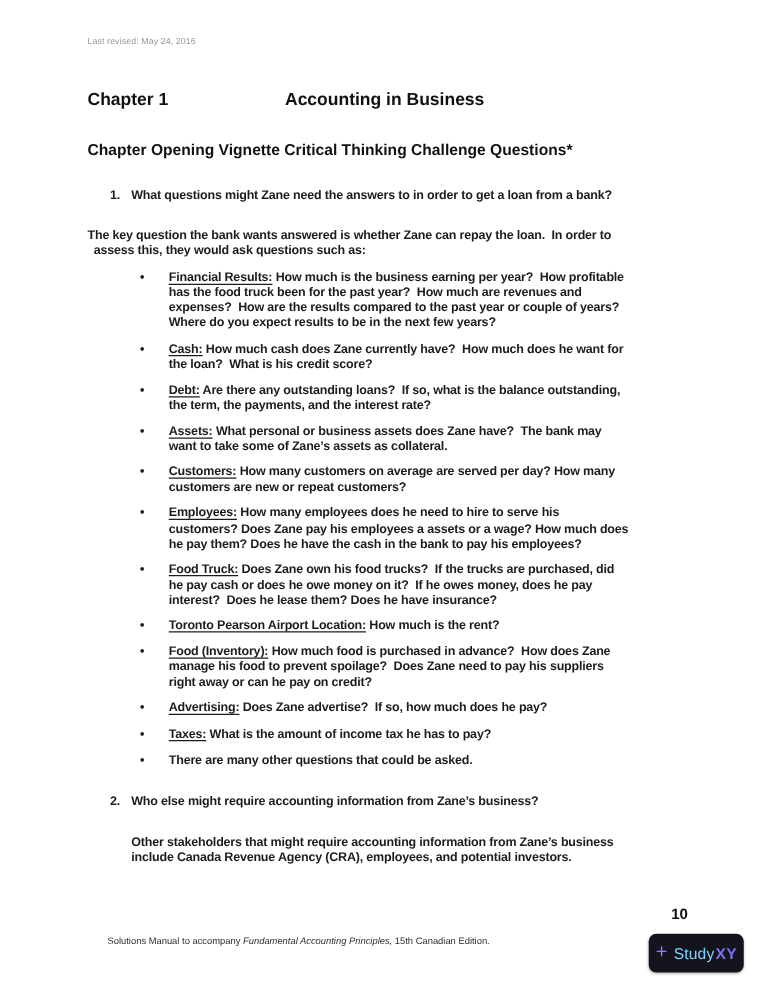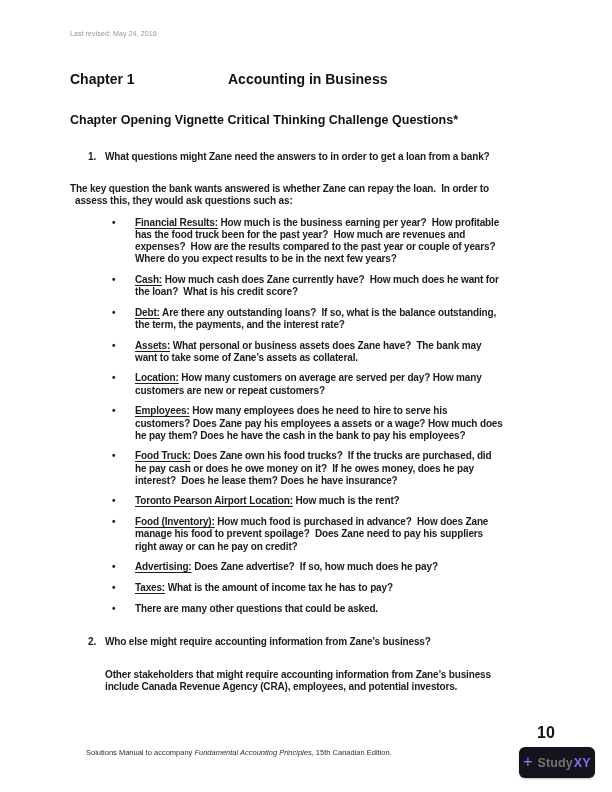--- a/index.html
+++ b/index.html
@@ -65,21 +65,21 @@
     font-size: 7.5px;
     font-weight: normal;
     color: #2e2e2e;
     white-space: pre-wrap;
     text-align: right;
   }
   .footer-text .it { font-style: italic; }
   .page-num {
     position: absolute;
     left: 537px; top: 724px;
-    font-size: 16px;
+    font-size: 12px;
     font-weight: bold;
     color: #111;
     z-index: 0;
   }
   .studyxy-badge {
     position: absolute;
     left: 519px; top: 747px;
     width: 76px; height: 31px;
     background: #14141d;
     border-radius: 6px;
@@ -91,21 +91,21 @@
     box-shadow: 0 1px 2px rgba(0,0,0,0.25);
     cursor: pointer;
   }
   .badge-plus {
     color: #8f7ef5;
     font-size: 16px;
     font-weight: 300;
     line-height: 1;
     margin-top: -1px;
   }
-  .badge-study { color: #737373; font-size: 12.5px; font-weight: bold; letter-spacing: 0.1px; }
+  .badge-study { color: #7dd3fc; font-size: 12.5px; font-weight: normal; letter-spacing: 0.1px; }
   .badge-xy { color: #7e6df2; font-size: 12.5px; font-weight: bold; letter-spacing: 0.1px; margin-left: -4px; }
 </style>
 </head>
 <body>
 
 <div class="page">
 
   <div class="rev-note">Last revised: May 24, 2016</div>
 
   <div class="chapter-line"><span class="chapter-label">Chapter 1</span><span>Accounting in Business</span></div>
@@ -133,21 +133,21 @@
       <li class="bullet">
           <span class="dot">•</span>
           <span class="b-body"><span class="b-lead">Debt:</span><span> Are there any outstanding loans?  If so, what is the balance outstanding, the term, the payments, and the interest rate?</span></span>
         </li>
       <li class="bullet">
           <span class="dot">•</span>
           <span class="b-body"><span class="b-lead">Assets:</span><span> What personal or business assets does Zane have?  The bank may want to take some of Zane’s assets as collateral.</span></span>
         </li>
       <li class="bullet">
           <span class="dot">•</span>
-          <span class="b-body"><span class="b-lead">Location:</span><span> How many customers on average are served per day? How many customers are new or repeat customers?</span></span>
+          <span class="b-body"><span class="b-lead">Customers:</span><span> How many customers on average are served per day? How many customers are new or repeat customers?</span></span>
         </li>
       <li class="bullet">
           <span class="dot">•</span>
           <span class="b-body"><span class="b-lead">Employees:</span><span> How many employees does he need to hire to serve his customers? Does Zane pay his employees a assets or a wage? How much does he pay them? Does he have the cash in the bank to pay his employees?</span></span>
         </li>
       <li class="bullet">
           <span class="dot">•</span>
           <span class="b-body"><span class="b-lead">Food Truck:</span><span> Does Zane own his food trucks?  If the trucks are purchased, did he pay cash or does he owe money on it?  If he owes money, does he pay interest?  Does he lease them? Does he have insurance?</span></span>
         </li>
       <li class="bullet">

